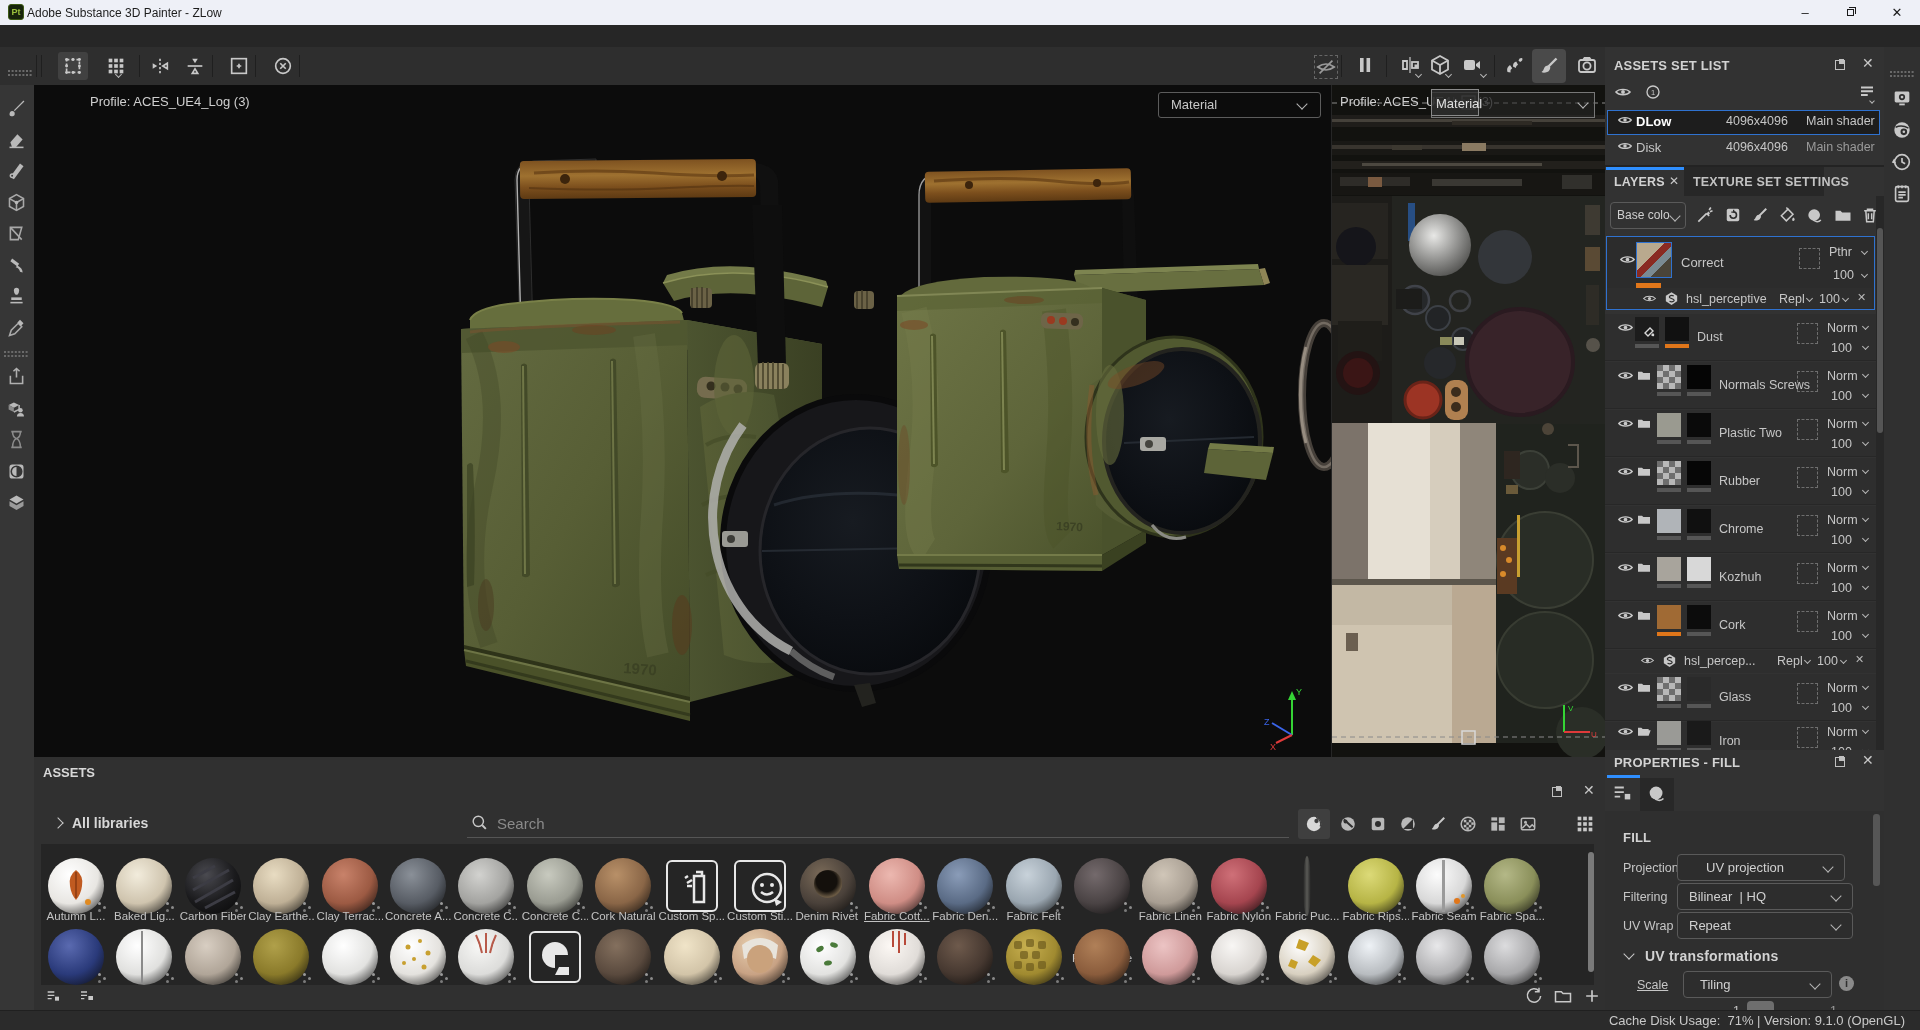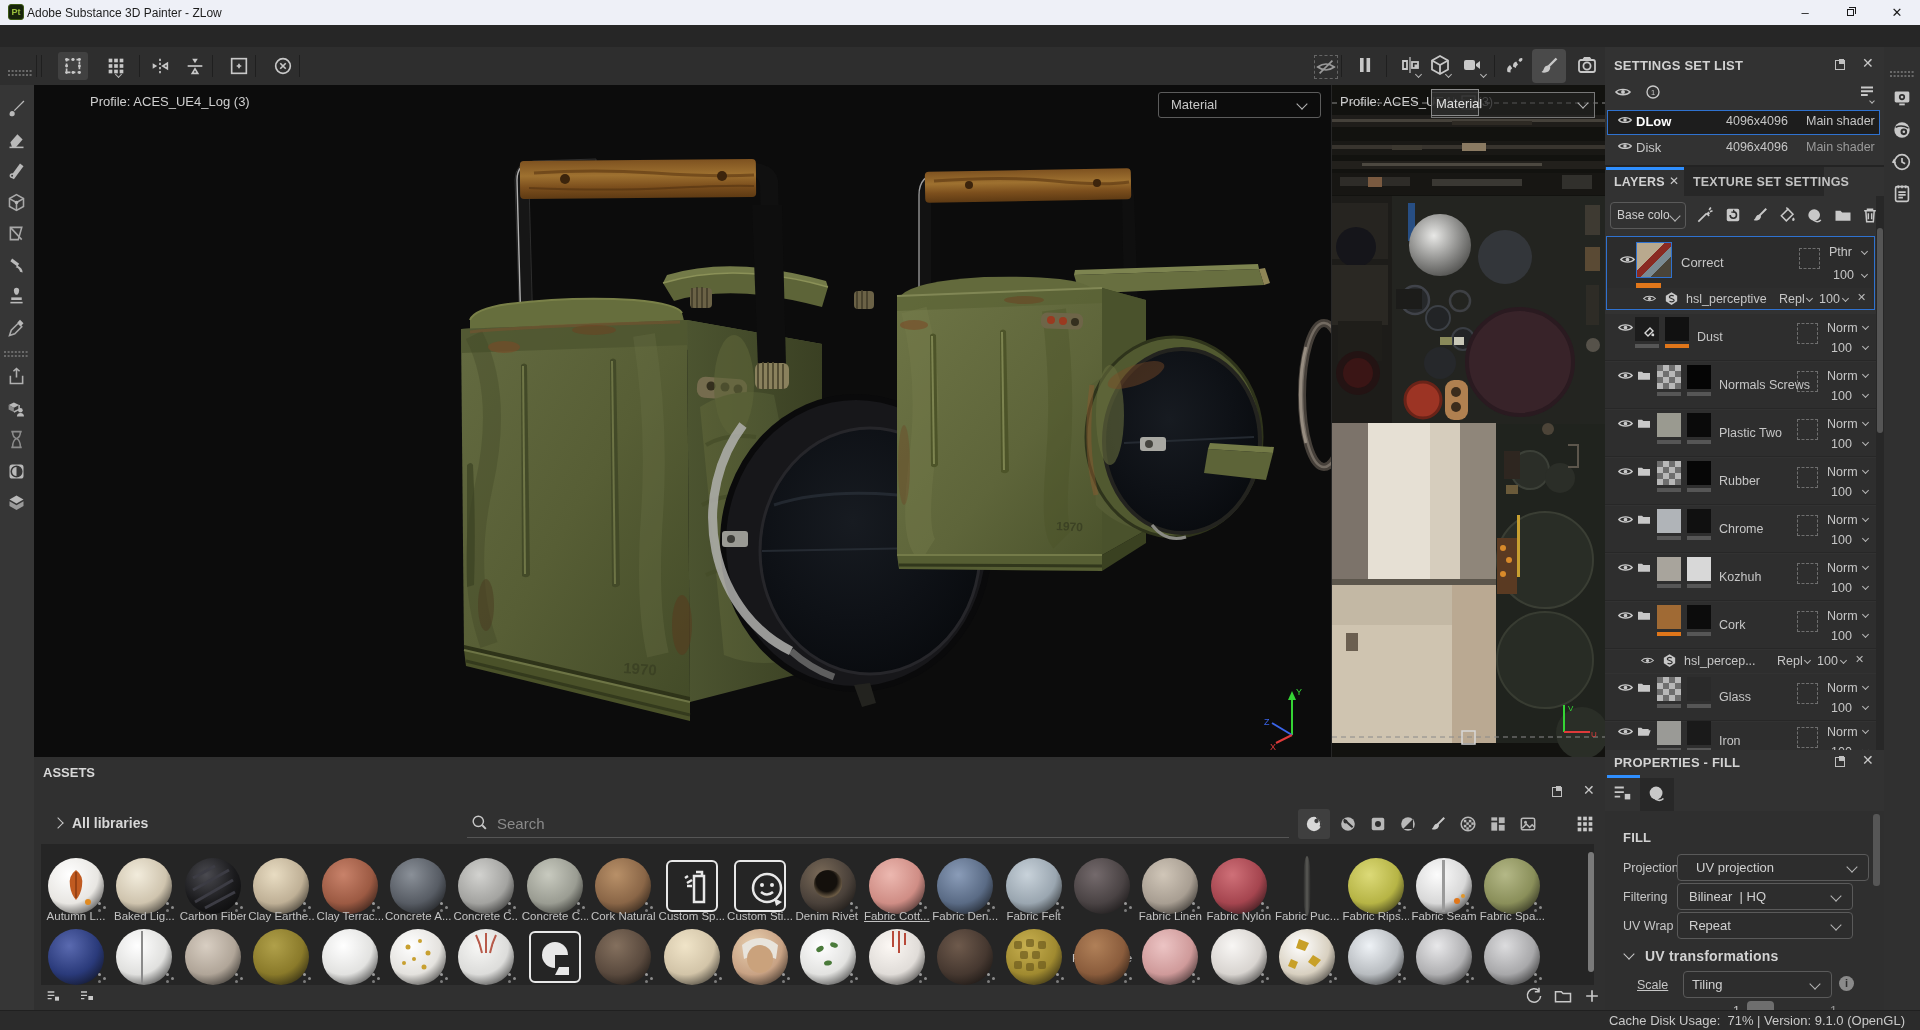--- a/index.html
+++ b/index.html
@@ -816,21 +816,21 @@
       <div class="abs" style="left: 1519px; top: 229px; width: 22px; height: 22px;"><svg width="20" height="20" viewBox="0 0 24 24" fill="none" stroke="#c8c8c8" stroke-width="1.8">
           <path d="M3 7 h7 l2 2 h9 v10 h-18 Z"></path>
         </svg></div>
       <div class="abs" style="left: 1548px; top: 229px; width: 22px; height: 22px;"><svg width="20" height="20" viewBox="0 0 24 24" fill="none" stroke="#c8c8c8" stroke-width="1.8">
           <path d="M12 5 v14 M5 12 h14" stroke-width="2"></path>
         </svg></div>
     </div>
 
   <div id="rightcol" class="abs">
 
-    <div class="abs phead" style="left:9px; top:11px;">SETTINGS SET LIST</div>
+    <div class="abs phead" style="left:9px; top:11px;">ASSETS SET LIST</div>
     <div class="abs" style="left:230px; top:13px; width:10px; height:10px; border:1.4px solid #c0c0c0;">
         <div class="abs" style="left:3px; top:-2px; width:5px; height:5px; background:#c0c0c0;"></div>
       </div>
     <div class="abs" style="left:257px; top:8px; color:#c8c8c8; font-size:14px;">✕</div>
     <div class="abs" style="left:0px; top:30px; width:279px; height:33px;"></div>
 
     <div class="abs" style="left:2px; top:63px; width:273px; height:25px; background:#1d1d1d; border:1px solid #2f72d0;"></div>
     <div class="abs rowtext" style="left:31px; top:67px; font-weight:bold; color:#fff;">DLow</div>
     <div class="abs rowtext" style="left:121px; top:67px; font-size:12.5px;">4096x4096</div>
     <div class="abs rowtext" style="left:201px; top:67px; font-size:12.5px;">Main shader</div>
@@ -1074,29 +1074,29 @@
     <div class="abs phead" style="left:9px; top:708px;">PROPERTIES - FILL</div>
     <div class="abs" style="left:230px; top:710px; width:10px; height:10px; border:1.4px solid #c0c0c0;">
         <div class="abs" style="left:3px; top:-2px; width:5px; height:5px; background:#c0c0c0;"></div>
       </div>
     <div class="abs" style="left:257px; top:705px; color:#c8c8c8; font-size:14px;">✕</div>
     <div class="abs" style="left:2px; top:728px; width:33px; height:3px; background:#2f8fff;"></div>
     <div class="abs" style="left:35px; top:731px; width:34px; height:33px; background:#282828;"></div>
     <div class="abs" style="left:0; top:764px; width:279px; height:246px; background:#2f2f2f;"></div>
     <div class="abs phead" style="left:18px; top:783px;">FILL</div>
     <div class="lbl" style="left:18px; top:814px;">Projection</div>
-    <div class="drop" style="left:72px; top:807px; width:192px; height:27px; line-height:25px; padding-left:18px;">UV projection<span class="chev" style="right:12px; top:8px;"></span></div>
+    <div class="drop" style="left:72px; top:807px; width:168px; height:27px; line-height:25px; padding-left:28px;">UV projection<span class="chev" style="right:12px; top:8px;"></span></div>
     <div class="lbl" style="left:18px; top:843px;">Filtering</div>
     <div class="drop" style="left:72px; top:836px; width:176px; height:27px; line-height:25px; padding-left:11px;">Bilinear&nbsp; | HQ<span class="chev" style="right:12px; top:8px;"></span></div>
     <div class="lbl" style="left:18px; top:872px;">UV Wrap</div>
     <div class="drop" style="left:72px; top:865px; width:176px; height:27px; line-height:25px; padding-left:11px;">Repeat<span class="chev" style="right:12px; top:8px;"></span></div>
     <div class="abs phead" style="left:40px; top:901px; font-size:14px;">UV transformations</div>
     <span class="chev" style="left:20px; top:903px; border-color:#c8c8c8;"></span>
     <div class="lbl" style="left:32px; top:931px;text-decoration:underline;">Scale</div>
-    <div class="drop" style="left:78px; top:924px; width:149px; height:27px; line-height:25px; padding-left:8px;">Tiling<span class="chev" style="right:12px; top:8px;"></span></div>
+    <div class="drop" style="left:78px; top:924px; width:149px; height:27px; line-height:25px; padding-left:16px;">Tiling<span class="chev" style="right:12px; top:8px;"></span></div>
     <div class="abs" style="left:234px; top:929px; width:15px; height:15px; background:#8a8a8a; border-radius:8px; color:#2f2f2f; font-size:11px; font-weight:bold; text-align:center; line-height:15px;">i</div>
     <div class="lbl" style="left:128px; top:957px;">1</div>
     <div class="abs" style="left:142px; top:954px; width:27px; height:16px; background:#6e6e6e; border-radius:4px 4px 0 0;"></div>
     <div class="lbl" style="left:225px; top:957px; color:#9a9a9a;">1</div>
     <div class="abs" style="left:268px; top:767px; width:7px; height:72px; background:#565656; border-radius:3px;"></div>
   <div class="abs" style="left: 8px; top: 36px; width: 22px; height: 20px;"><svg width="20" height="18" viewBox="0 0 24 24" fill="none" stroke="#c8c8c8" stroke-width="1.8">
           <path d="M2.5 12 C6.5 7.2 17.5 7.2 21.5 12 C17.5 16.8 6.5 16.8 2.5 12 Z"></path>
           <circle cx="12" cy="12" r="2.6" fill="#c8c8c8" stroke="none"></circle>
         </svg></div>
       <div class="abs" style="left: 38px; top: 36px; width: 22px; height: 20px;"><svg width="20" height="18" viewBox="0 0 24 24" fill="none" stroke="#c8c8c8" stroke-width="1.8">

